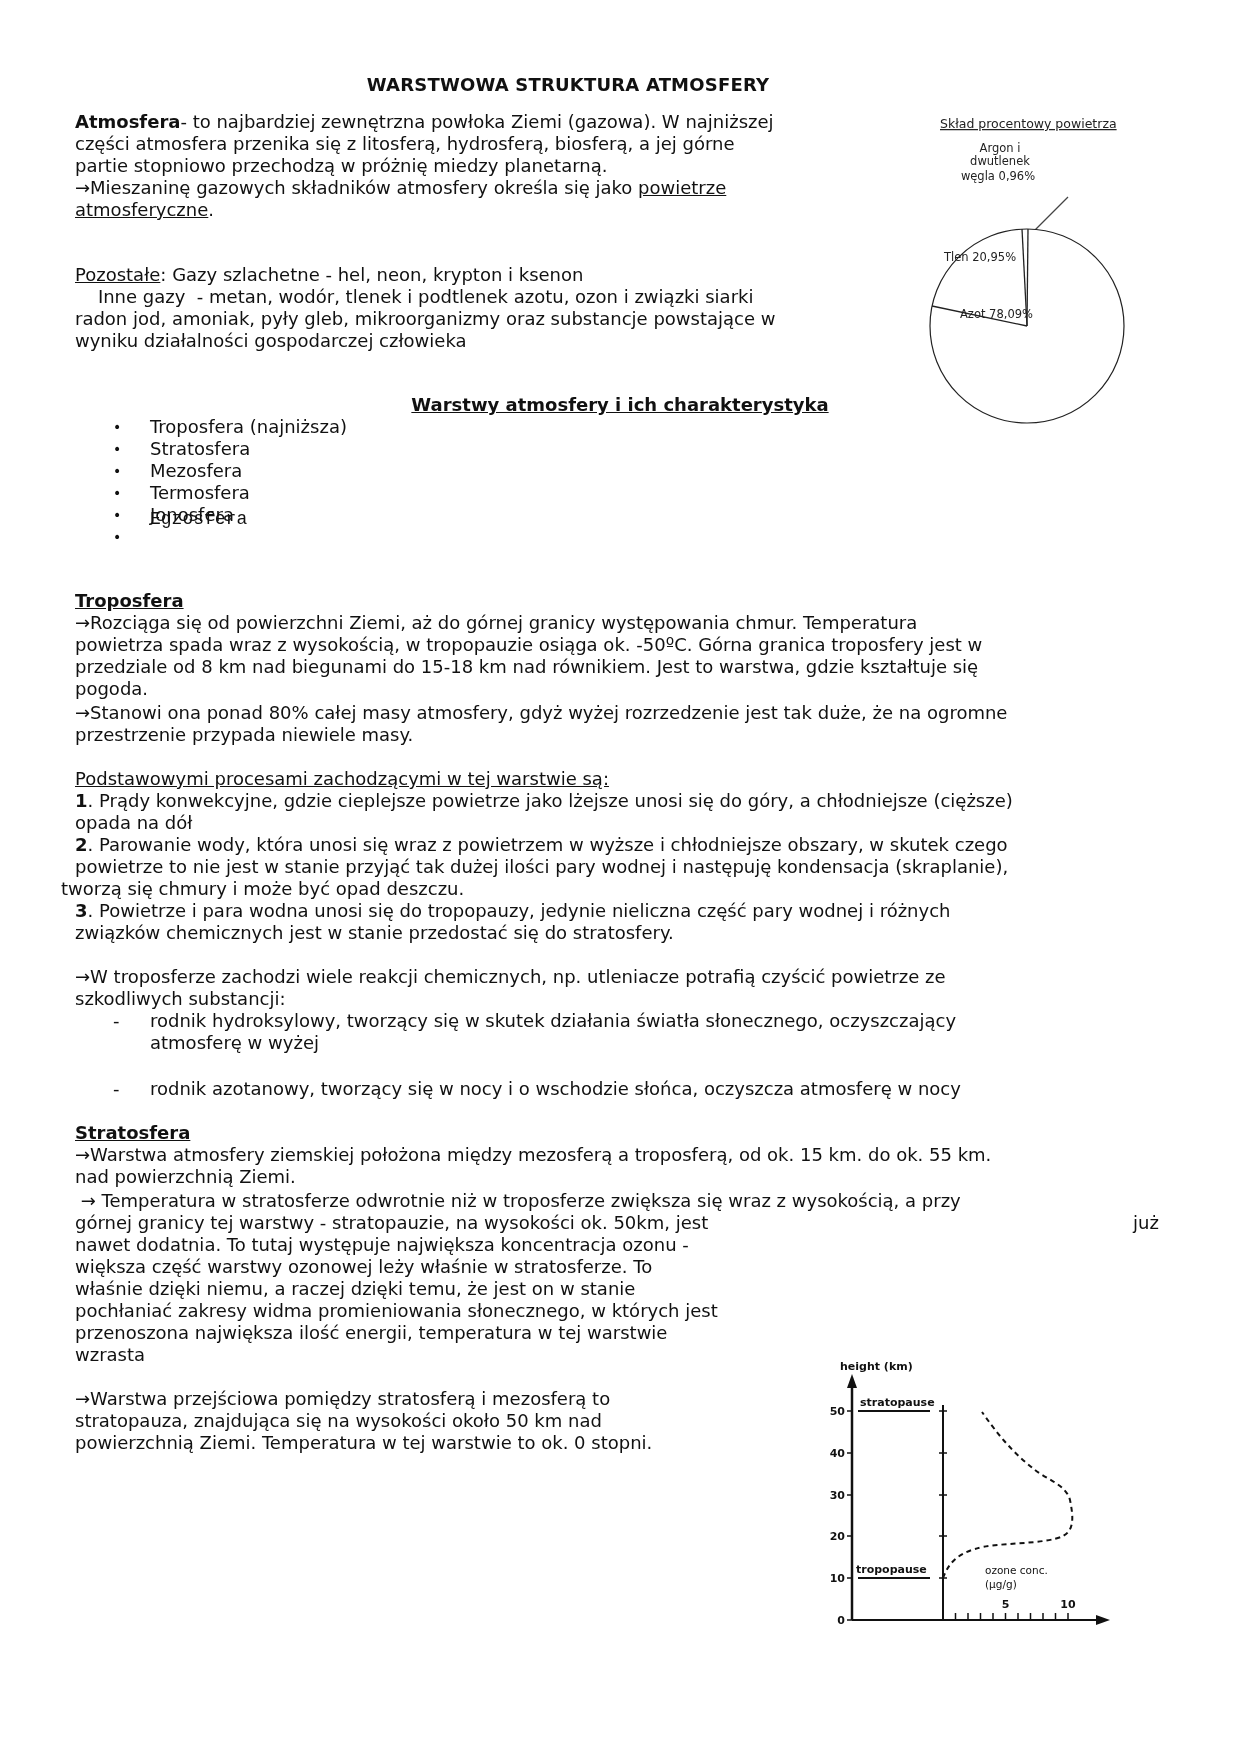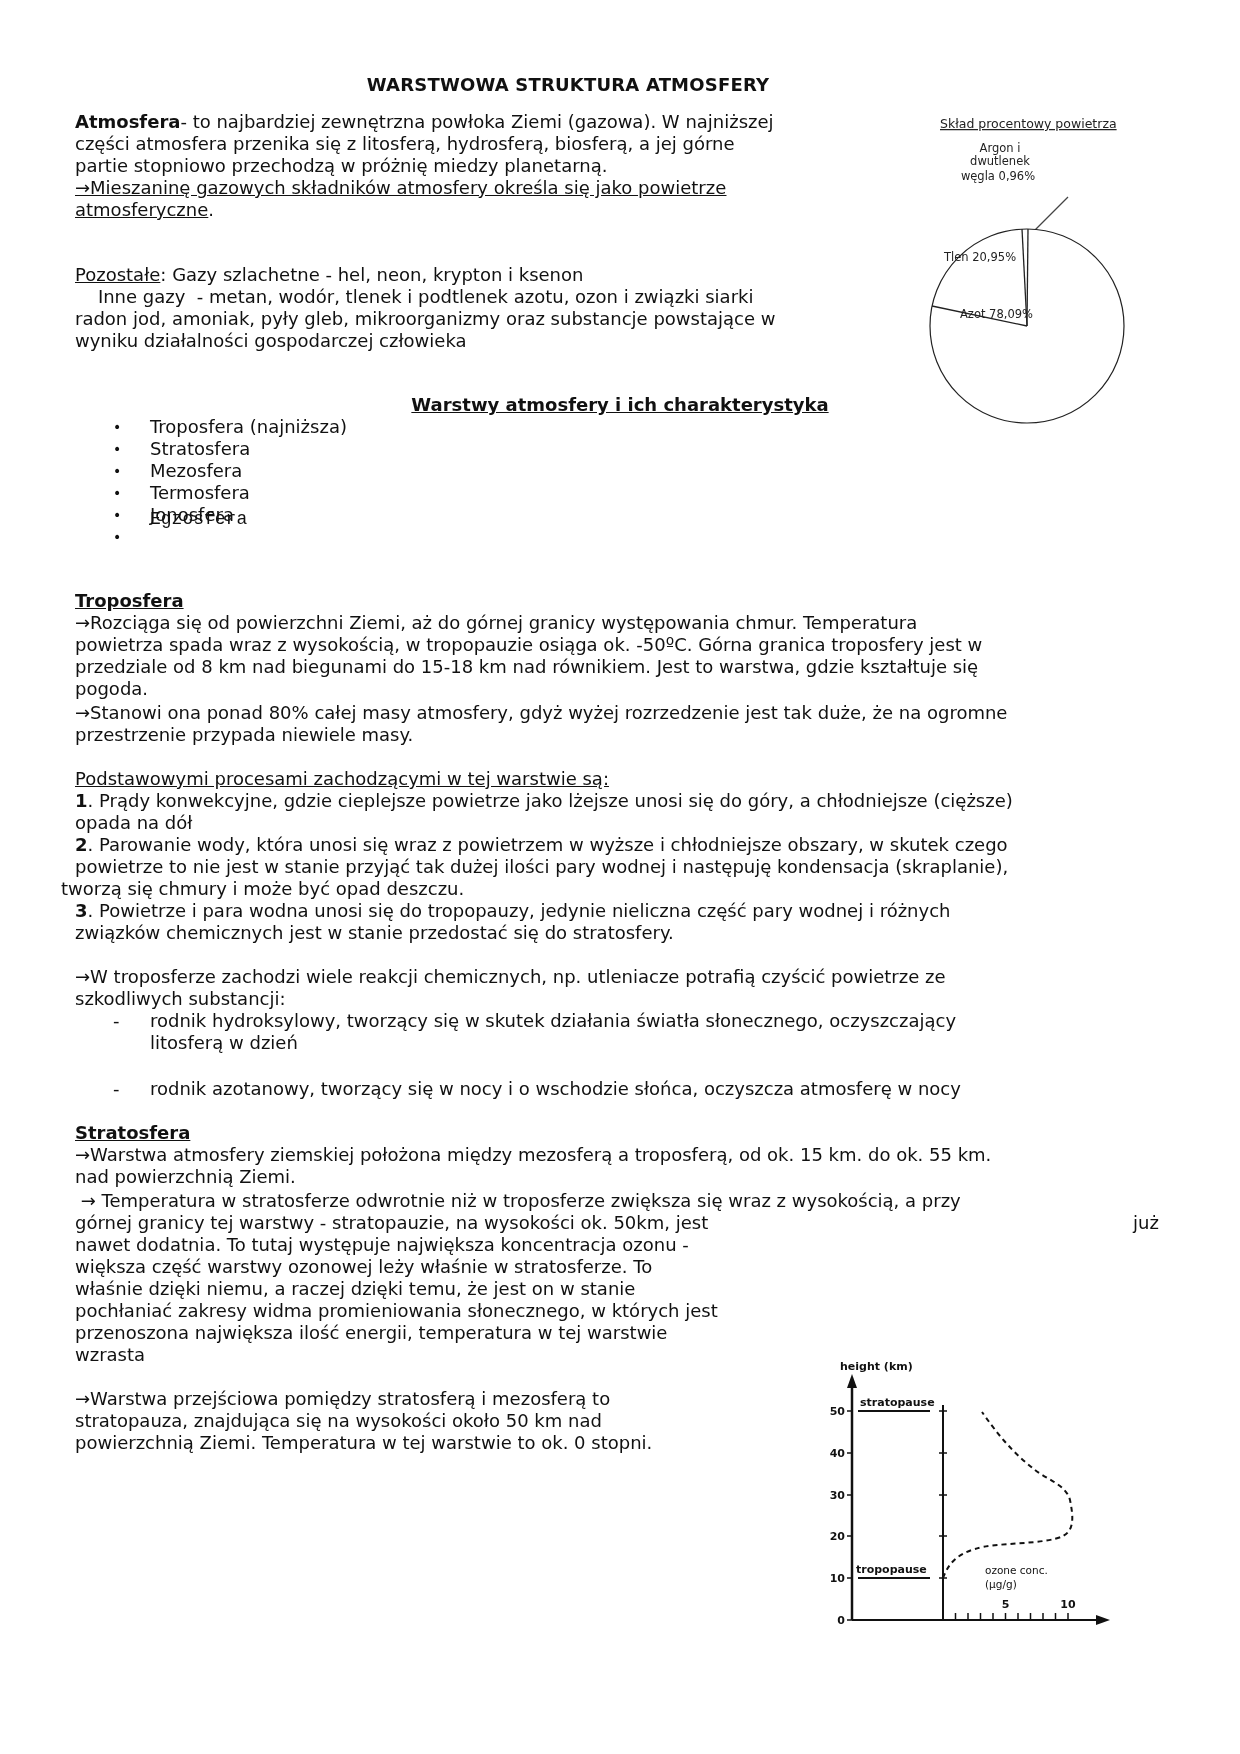--- a/index.html
+++ b/index.html
@@ -19,21 +19,21 @@
   svg text { font-family: "DejaVu Sans", sans-serif; }
 </style>
 </head>
 <body>
 
 <div class="title">WARSTWOWA STRUKTURA ATMOSFERY</div>
 
 <div class="line" style="left:75px; top:111px;"><span class="b">Atmosfera</span><span>- to najbardziej zewnętrzna powłoka Ziemi (gazowa). W najniższej</span></div>
 <div class="line" style="left:75px; top:133px;">części atmosfera przenika się z litosferą, hydrosferą, biosferą, a jej górne</div>
 <div class="line" style="left:75px; top:155px;">partie stopniowo przechodzą w próżnię miedzy planetarną.</div>
-<div class="line" style="left:75px; top:177px;text-decoration:underline;"><span>→Mieszaninę gazowych składników atmosfery określa się jako </span><span class="u">powietrze</span></div>
+<div class="line" style="left:75px; top:177px;"><span>→Mieszaninę gazowych składników atmosfery określa się jako </span><span class="u">powietrze</span></div>
 <div class="line" style="left:75px; top:199px;"><span class="u">atmosferyczne</span><span>.</span></div>
 
 <div class="line" style="left:75px; top:264px;"><span class="u">Pozostałe</span><span>: Gazy szlachetne - hel, neon, krypton i ksenon</span></div>
 <div class="line" style="left:75px; top:286px; white-space:pre;">    Inne gazy  - metan, wodór, tlenek i podtlenek azotu, ozon i związki siarki</div>
 <div class="line" style="left:75px; top:308px;">radon jod, amoniak, pyły gleb, mikroorganizmy oraz substancje powstające w</div>
 <div class="line" style="left:75px; top:330px;">wyniku działalności gospodarczej człowieka</div>
 
 <div class="abs" style="left:820px; top:110px; width:320px; height:320px;text-align:center;">
   <svg width="320" height="320" viewBox="0 0 320 320">
     <text x="120" y="18" font-size="12.5" fill="#222" text-decoration="underline">Skład procentowy powietrza</text>
@@ -83,21 +83,21 @@
 <div class="line" style="left:75px; top:856px;">powietrze to nie jest w stanie przyjąć tak dużej ilości pary wodnej i następuję kondensacja (skraplanie),</div>
 <div class="line" style="left:61px; top:878px;">tworzą się chmury i może być opad deszczu.</div>
 <div class="line" style="left:75px; top:900px;"><span class="b">3</span>. <span>Powietrze i para wodna unosi się do tropopauzy, jedynie nieliczna część pary wodnej i różnych</span></div>
 <div class="line" style="left:75px; top:922px;">związków chemicznych jest w stanie przedostać się do stratosfery.</div>
 
 <div class="line" style="left:75px; top:966px;">→W troposferze zachodzi wiele reakcji chemicznych, np. utleniacze potrafią czyścić powietrze ze</div>
 <div class="line" style="left:75px; top:988px;">szkodliwych substancji:</div>
 
 <span class="dash" style="top:1010px;">-</span>
 <div class="line sub" style="top:1010px;">rodnik hydroksylowy, tworzący się w skutek działania światła słonecznego, oczyszczający</div>
-<div class="line sub" style="top:1032px;">litosferą w dzień</div>
+<div class="line sub" style="top:1032px;">atmosferę w wyżej</div>
 <span class="dash" style="top:1078px;">-</span>
 <div class="line sub" style="top:1078px;">rodnik azotanowy, tworzący się w nocy i o wschodzie słońca, oczyszcza atmosferę w nocy</div>
 
 <div class="line bu" style="left:75px; top:1122px;">Stratosfera</div>
 <div class="line" style="left:75px; top:1144px;">→Warstwa atmosfery ziemskiej położona między mezosferą a troposferą, od ok. 15 km. do ok. 55 km.</div>
 <div class="line" style="left:75px; top:1166px;">nad powierzchnią Ziemi.</div>
 <div class="line" style="left:75px; top:1190px; white-space:pre;"> → Temperatura w stratosferze odwrotnie niż w troposferze zwiększa się wraz z wysokością, a przy</div>
 <div class="line" style="left:75px; top:1212px;">górnej granicy tej warstwy - stratopauzie, na wysokości ok. 50km, jest</div>
 <div class="line" style="left:1133px; top:1212px;">już</div>
 <div class="line" style="left:75px; top:1234px;">nawet dodatnia. To tutaj występuje największa koncentracja ozonu -</div>

